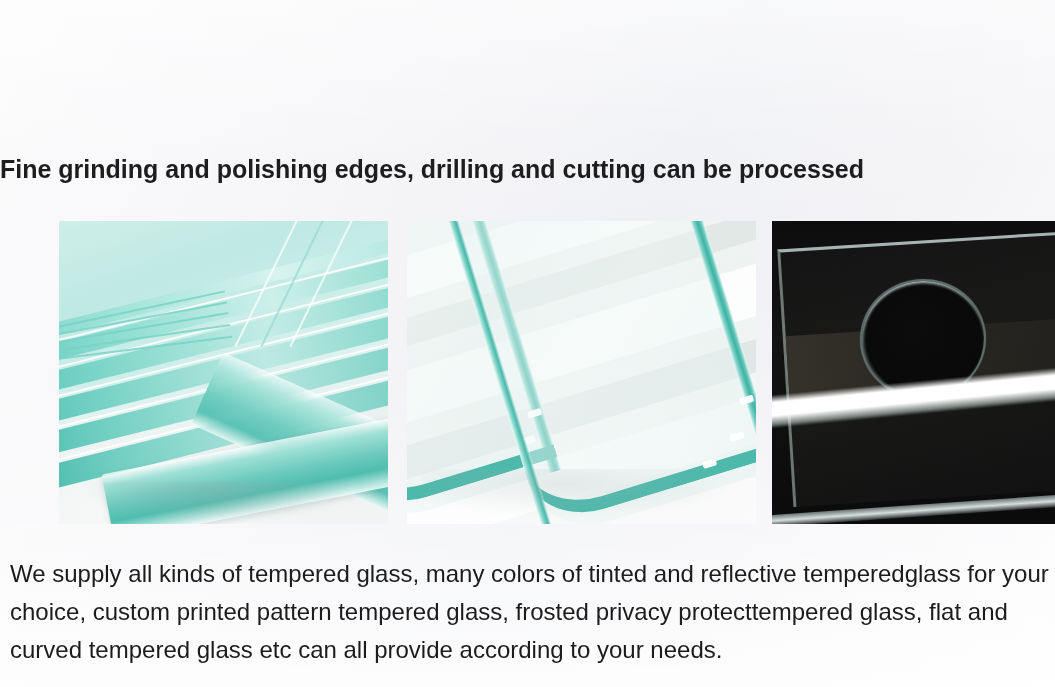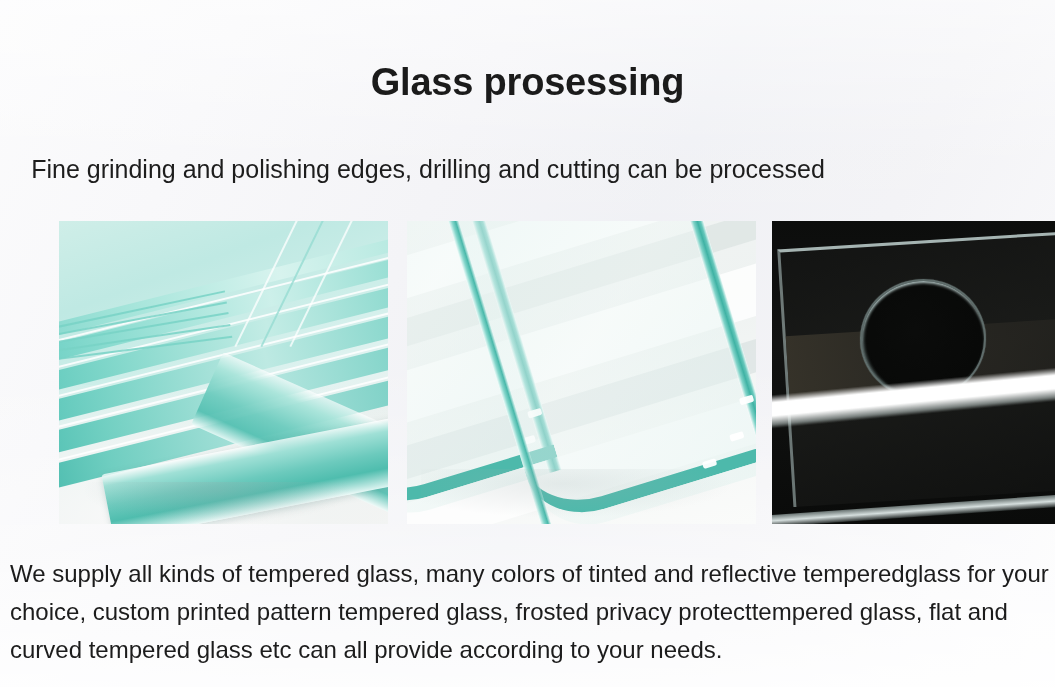--- a/index.html
+++ b/index.html
@@ -61,21 +61,21 @@
     white-space: nowrap;
   }
 
   .subtitle {
     position: absolute;
     left: 0;
     top: 127px;
     width: 856px;
     text-align: center;
     font-size: 25px;
-    font-weight: normal;
+    font-weight: bold;
     color: #1d1d1d;
     line-height: 34px;
     white-space: nowrap;
   }
 
   
   .gallery {
     position: absolute;
     left: 19px;
     top: 205px;
@@ -437,21 +437,20 @@
     line-height: 38px;
     color: #1c1c1c;
     font-weight: normal;
   }
 </style>
 </head>
 <body>
 
 <div class="page">
 
-  <h1 class="title">Glass prosessing</h1>
 
   <p class="subtitle">Fine grinding and polishing edges, drilling and cutting can be processed</p>
 
   <div class="gallery">
 
     <figure class="photo photo-1" title="Stacked clear tempered glass sheets fanned out showing polished green-tinted edges">
       <div class="art">
         <div class="p1-bg"></div>
         <div class="p1-table"></div>
         <div class="p1-stack">

